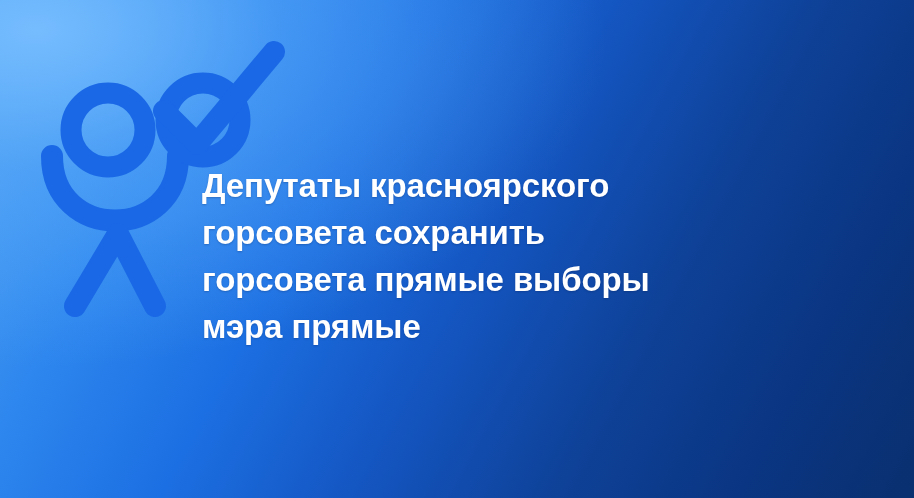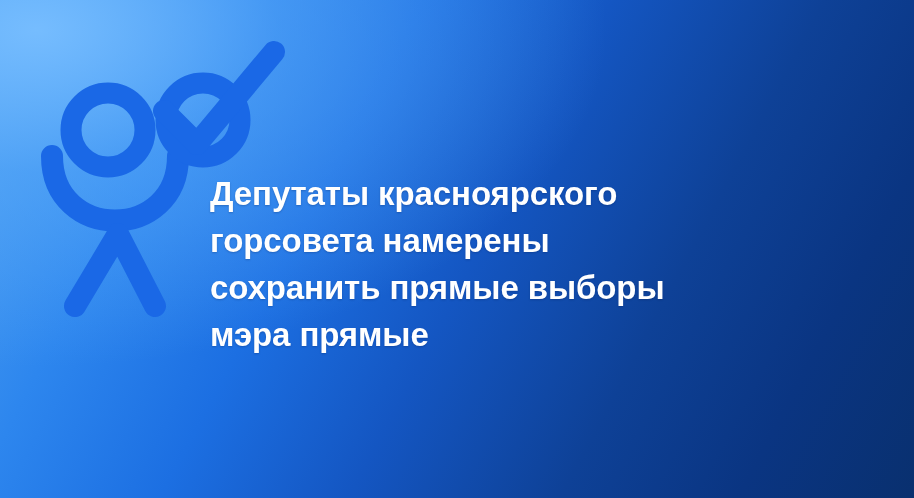--- a/index.html
+++ b/index.html
@@ -32,21 +32,21 @@
     pointer-events: none;
   }
   #logo-mark svg { display: block; width: 100%; height: 100%; }
 
   
   #headline {
     position: absolute;
     left: 194px;
     top: 154px;
     width: 540px;
-    margin: 16px;
+    margin: 8px;
     color: #ffffff;
     font-size: 33px;
     font-weight: 700;
     line-height: 47px;
     letter-spacing: -0.1px;
     text-shadow: 0 1px 2px rgba(0, 24, 70, 0.25);
   }
   #headline .ln { display: block; white-space: nowrap; }
 </style>
 </head>
@@ -66,18 +66,18 @@
 
         <circle cx="173" cy="86" r="37" stroke-width="21"></circle>
 
         <path d="M 134 77 L 167 110 L 244 18" stroke-width="22"></path>
       </g>
     </svg>
   </div>
 
   <h1 id="headline">
     <span class="ln">Депутаты красноярского</span>
-    <span class="ln">горсовета намерены</span>
-    <span class="ln">сохранить прямые выборы</span>
+    <span class="ln">горсовета сохранить</span>
+    <span class="ln">горсовета прямые выборы</span>
     <span class="ln">мэра прямые</span>
   </h1>
 
 </div>
 
 </body></html>

